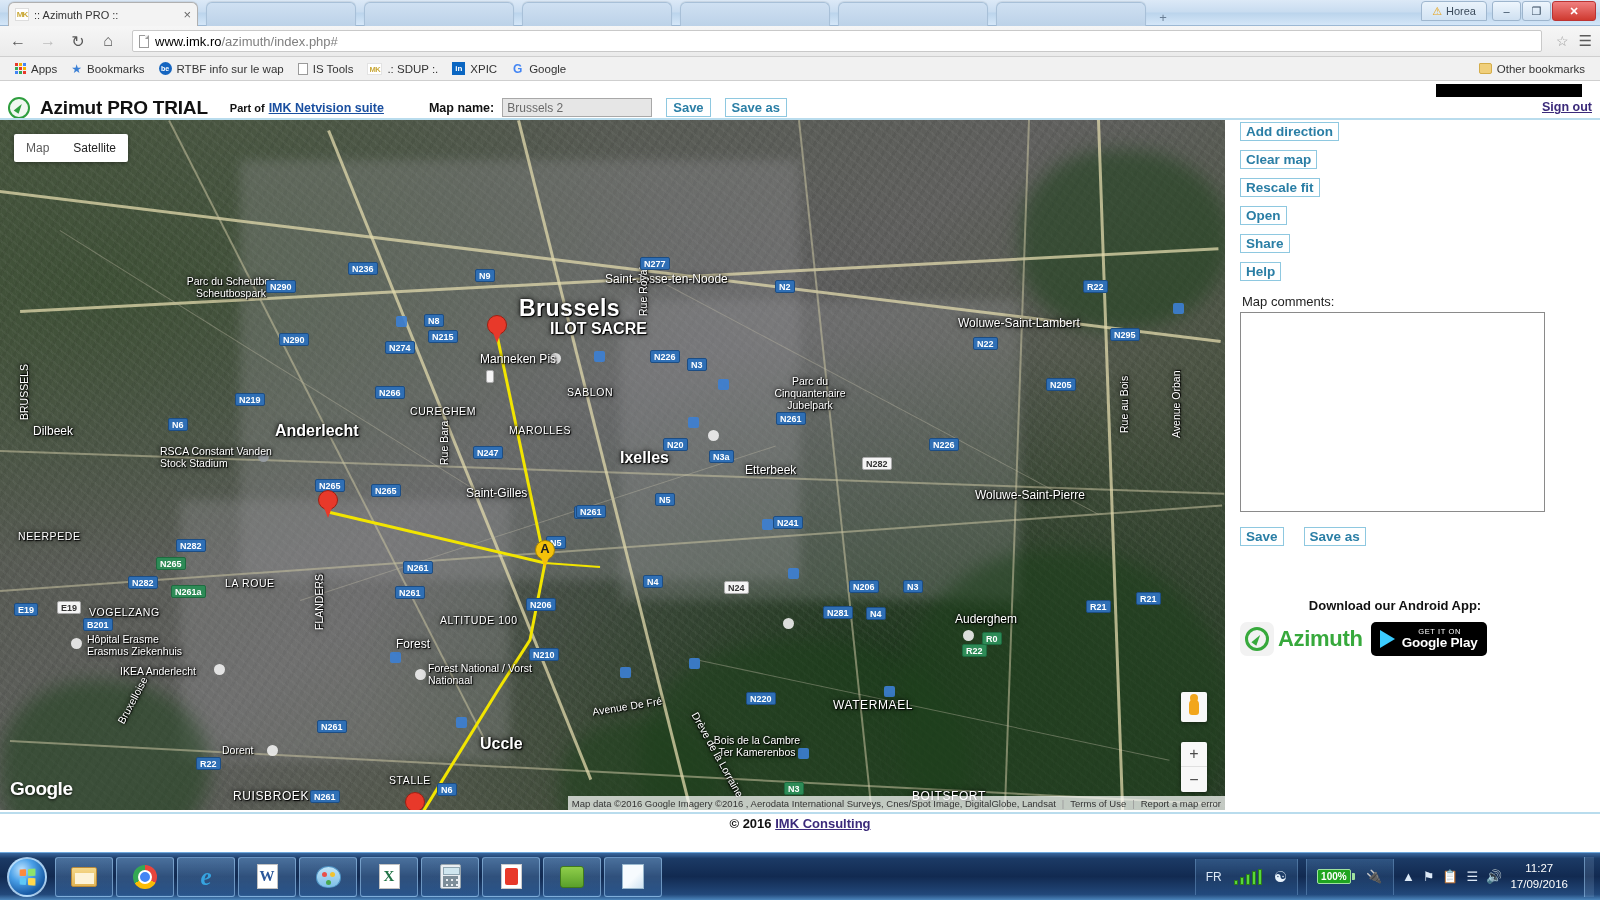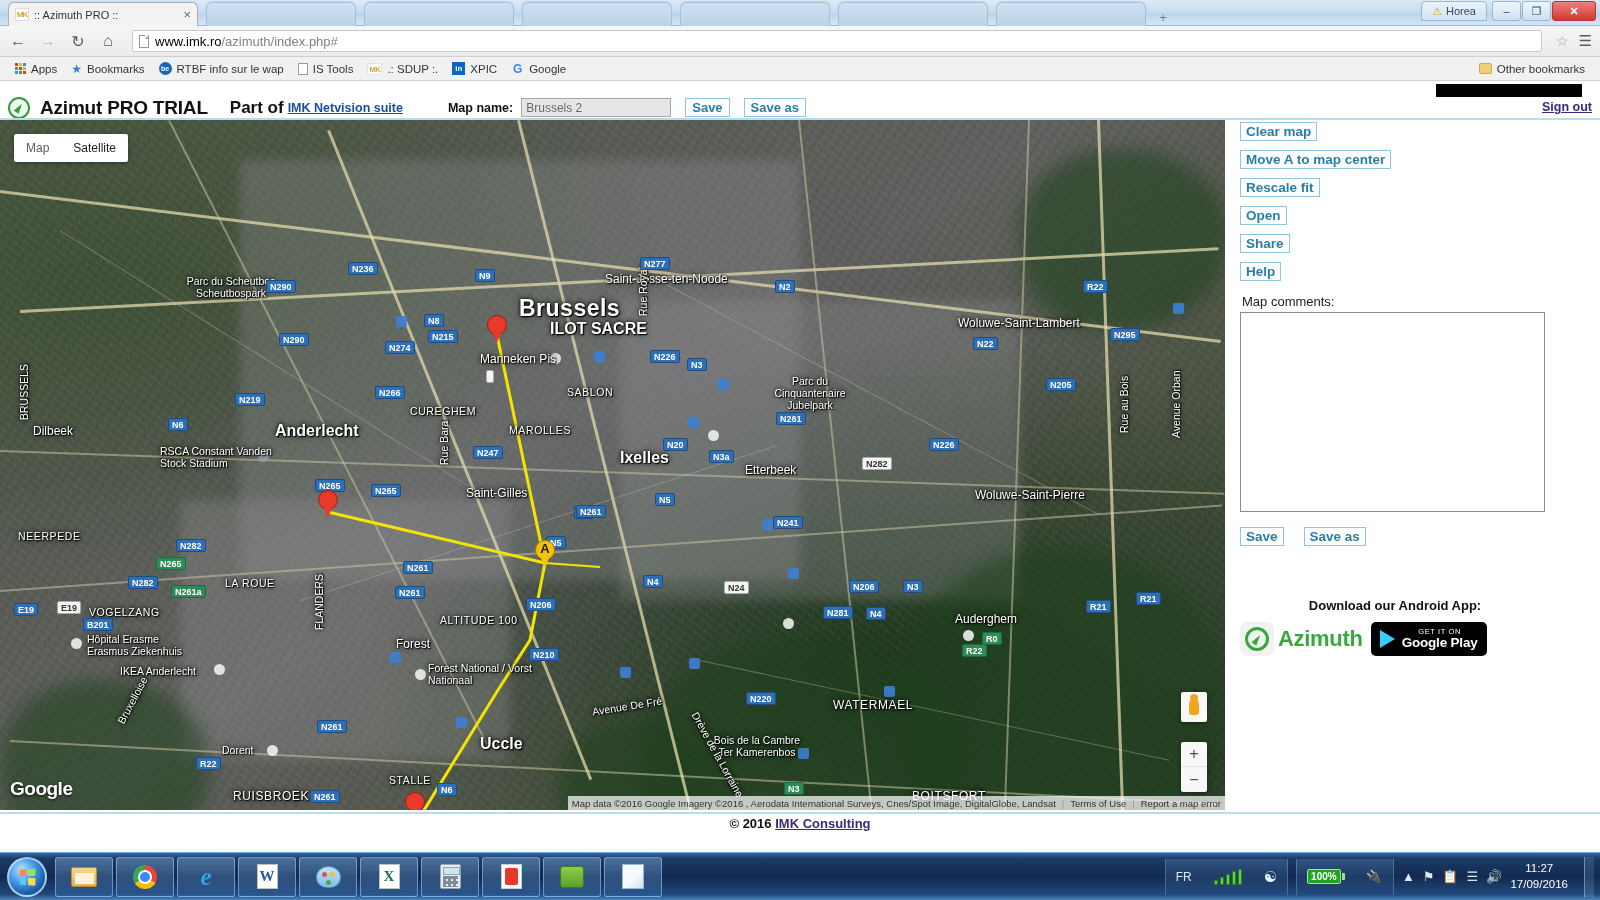--- a/index.html
+++ b/index.html
@@ -102,21 +102,21 @@
     position: absolute; left: 0; top: 81px; width: 1600px; height: 53px;
     background: #fff; display: flex; align-items: center; padding-left: 8px; gap: 0;
   }
   .logo-badge {
     width: 22px; height: 22px; border-radius: 50%;
     border: 2px solid #2e9e3e; background: #f1f7f1;
     display:flex; align-items:center; justify-content:center; margin-right:10px; flex:0 0 auto;
   }
   .logo-needle { width:0;height:0; border-left:3px solid transparent; border-right:3px solid transparent; border-bottom:10px solid #2e9e3e; transform: rotate(35deg); }
   .app-title { font-size: 19px; font-weight: bold; color: #111; letter-spacing: -0.2px; }
-  .part-of { font-size: 17px; font-weight: bold; color: #111; margin-left: 22px; }
+  .part-of { font-size: 11px; font-weight: bold; color: #111; margin-left: 22px; }
   .link-ns { font-size: 12.5px; font-weight: bold; color: #1a4fa0; text-decoration: underline; margin-left: 4px; }
   .mapname-label { font-size: 12.5px; font-weight: bold; color: #111; margin-left: 45px; }
   .mapname-input {
     margin-left: 8px; width: 150px; height: 19px;
     border: 1px solid #a8a8a8; background: #e6e6e6;
     font-family: "Liberation Sans", sans-serif; font-size: 12px; color: #6a6a6a; padding: 0 4px;
   }
   .hdr-btn {
     margin-left: 14px; border: 1px solid #8ec8e0; color: #2a7ea5;
     background: #fff; font-size: 13px; font-weight: bold;
@@ -287,21 +287,21 @@
   .orb-flag { display:grid; grid-template-columns:repeat(2,7px); grid-template-rows:repeat(2,7px); gap:1.5px; transform: perspective(24px) rotateY(-12deg); }
   .orb-flag i { display:block; border-radius:1px; }
   .tbtn {
     width: 58px; height: 40px; margin-left: 3px;
     border: 1px solid rgba(160,205,245,.55); border-radius: 3px;
     background: linear-gradient(to bottom, rgba(150,200,245,.38), rgba(60,120,190,.22));
     display: flex; align-items: center; justify-content: center;
   }
   .tray { margin-left: auto; display: flex; align-items: center; gap: 8px; padding-right: 6px; height: 40px; }
   .tray-group {
-    display:flex; align-items:center; gap:22px; padding: 0 10px; height: 36px;
+    display:flex; align-items:center; gap:12px; padding: 0 10px; height: 36px;
     border-left: 1px solid rgba(140,185,230,.35); border-right: 1px solid rgba(140,185,230,.35);
     background: linear-gradient(to bottom, rgba(120,180,235,.22), rgba(30,80,140,.12));
   }
   .tray-lang { color:#dce9f7; font-size: 12px; }
   .bars { display:flex; align-items:flex-end; gap:2px; height: 16px; }
   .bars i { display:block; width:4px; background:#57d93a; border:1px solid #2c7a1c; }
   .wifi-ic { color: #e8f2fb; font-size: 15px; }
   .batt { display:flex; align-items:center; }
   .batt-body { background:#1fa520; border:1px solid #9fe39f; color:#fff; font-size:10px; font-weight:bold; padding:1px 3px; border-radius:2px; }
   .batt-cap { width:3px; height:7px; background:#9fe39f; margin-left:1px; border-radius:0 1px 1px 0; }
@@ -639,22 +639,22 @@
   <div class="attrib">
     <span>Map data ©2016 Google  Imagery ©2016 , Aerodata International Surveys, Cnes/Spot Image, DigitalGlobe, Landsat</span>
     <span class="sep">|</span>
     <a href="#">Terms of Use</a>
     <span class="sep">|</span>
     <a href="#">Report a map error</a>
   </div>
 </div>
 
 <div class="panel">
+  <div><button class="pbtn">Add direction</button></div>
   <div><button class="pbtn">Clear map</button></div>
-  <div><button class="pbtn">Move A to map center</button></div>
   <div><button class="pbtn">Rescale fit</button></div>
   <div><button class="pbtn">Open</button></div>
   <div><button class="pbtn">Share</button></div>
   <div><button class="pbtn">Help</button></div>
 
   <div class="comments-label">Map comments:</div>
   <textarea class="comments-box" placeholder="" style=""></textarea>
 
   <div class="save-row">
     <button class="pbtn" style="margin-bottom:0">Save</button>

